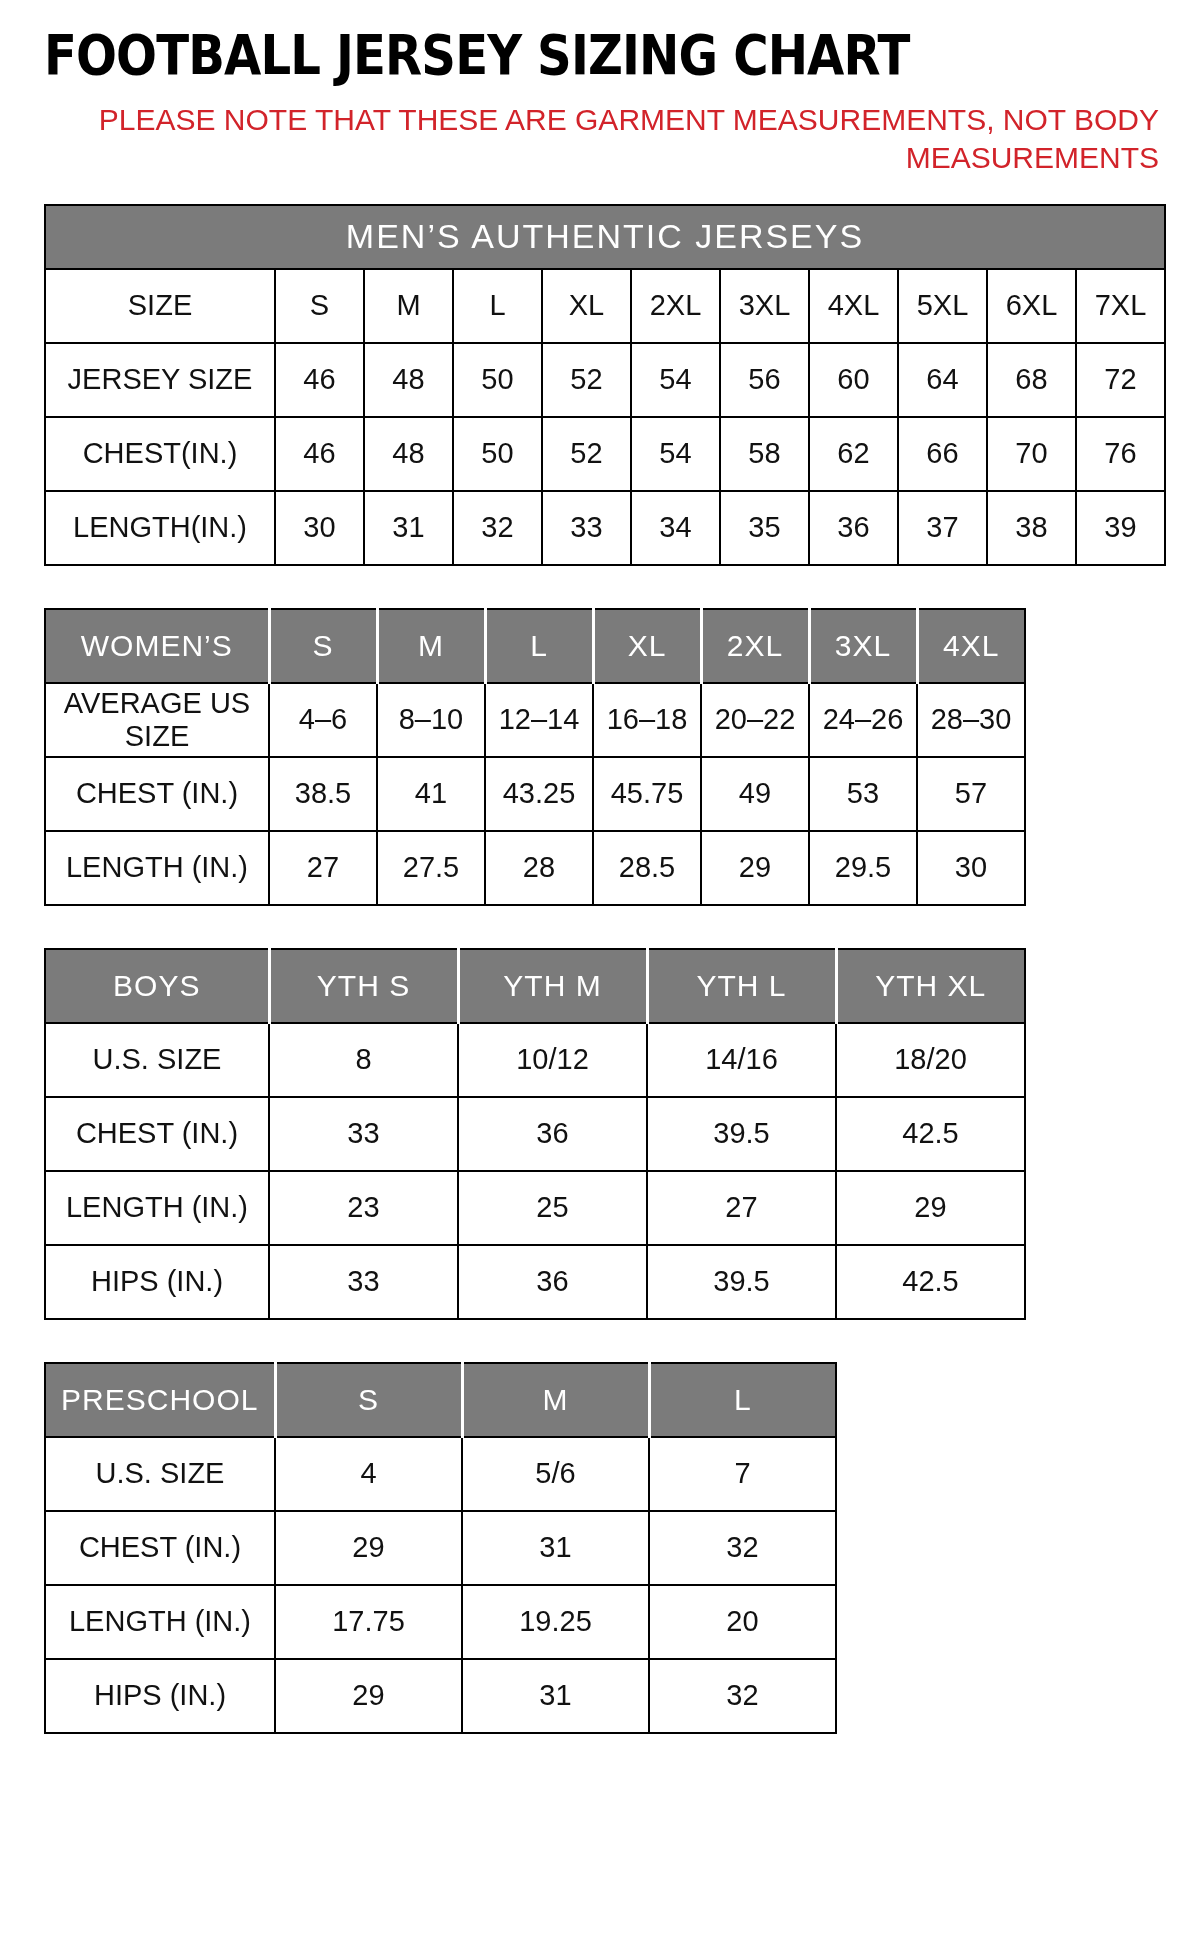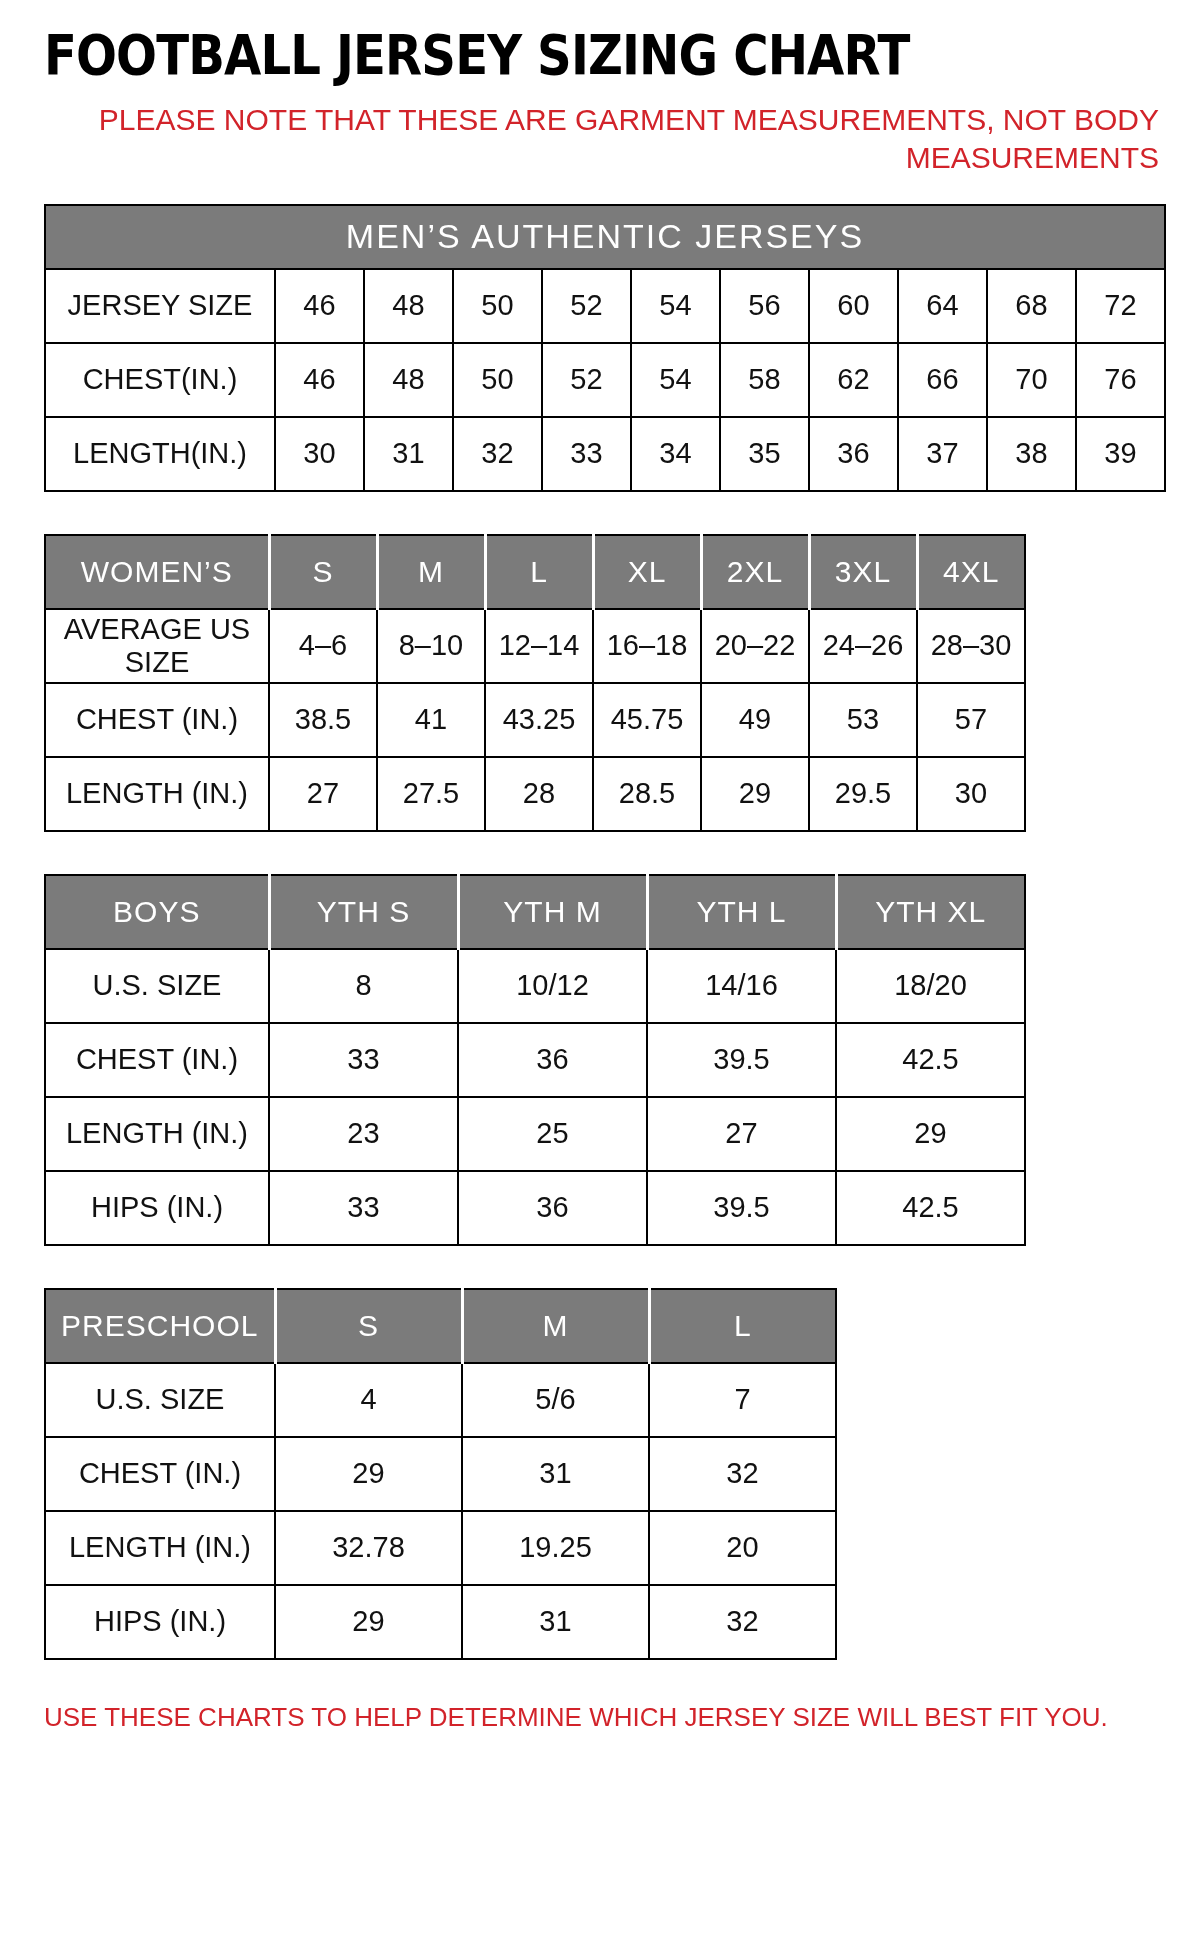--- a/index.html
+++ b/index.html
@@ -110,20 +110,33 @@
         <col style="width:89px">
         <col style="width:89px">
         <col style="width:89px">
     </colgroup>
     <thead>
       <tr>
         <th class="span-title" colspan="11">MEN’S AUTHENTIC JERSEYS</th>
       </tr>
     </thead>
     <tbody>
+      <tr>
+        <td>SIZE</td>
+        <td>S</td>
+        <td>M</td>
+        <td>L</td>
+        <td>XL</td>
+        <td>2XL</td>
+        <td>3XL</td>
+        <td>4XL</td>
+        <td>5XL</td>
+        <td>6XL</td>
+        <td>7XL</td>
+      </tr>
       <tr>
         <td>JERSEY SIZE</td>
         <td>46</td>
         <td>48</td>
         <td>50</td>
         <td>52</td>
         <td>54</td>
         <td>56</td>
         <td>60</td>
         <td>64</td>
@@ -291,28 +304,27 @@
         <td>7</td>
       </tr>
       <tr>
         <td>CHEST (IN.)</td>
         <td>29</td>
         <td>31</td>
         <td>32</td>
       </tr>
       <tr>
         <td>LENGTH (IN.)</td>
-        <td>32.78</td>
+        <td>17.75</td>
         <td>19.25</td>
         <td>20</td>
       </tr>
       <tr>
         <td>HIPS (IN.)</td>
         <td>29</td>
         <td>31</td>
         <td>32</td>
       </tr>
     </tbody>
   </table>
 
-  <div class="footer-note">USE THESE CHARTS TO HELP DETERMINE WHICH JERSEY SIZE WILL BEST FIT YOU.</div>
 
 </div>
 
 </body></html>

